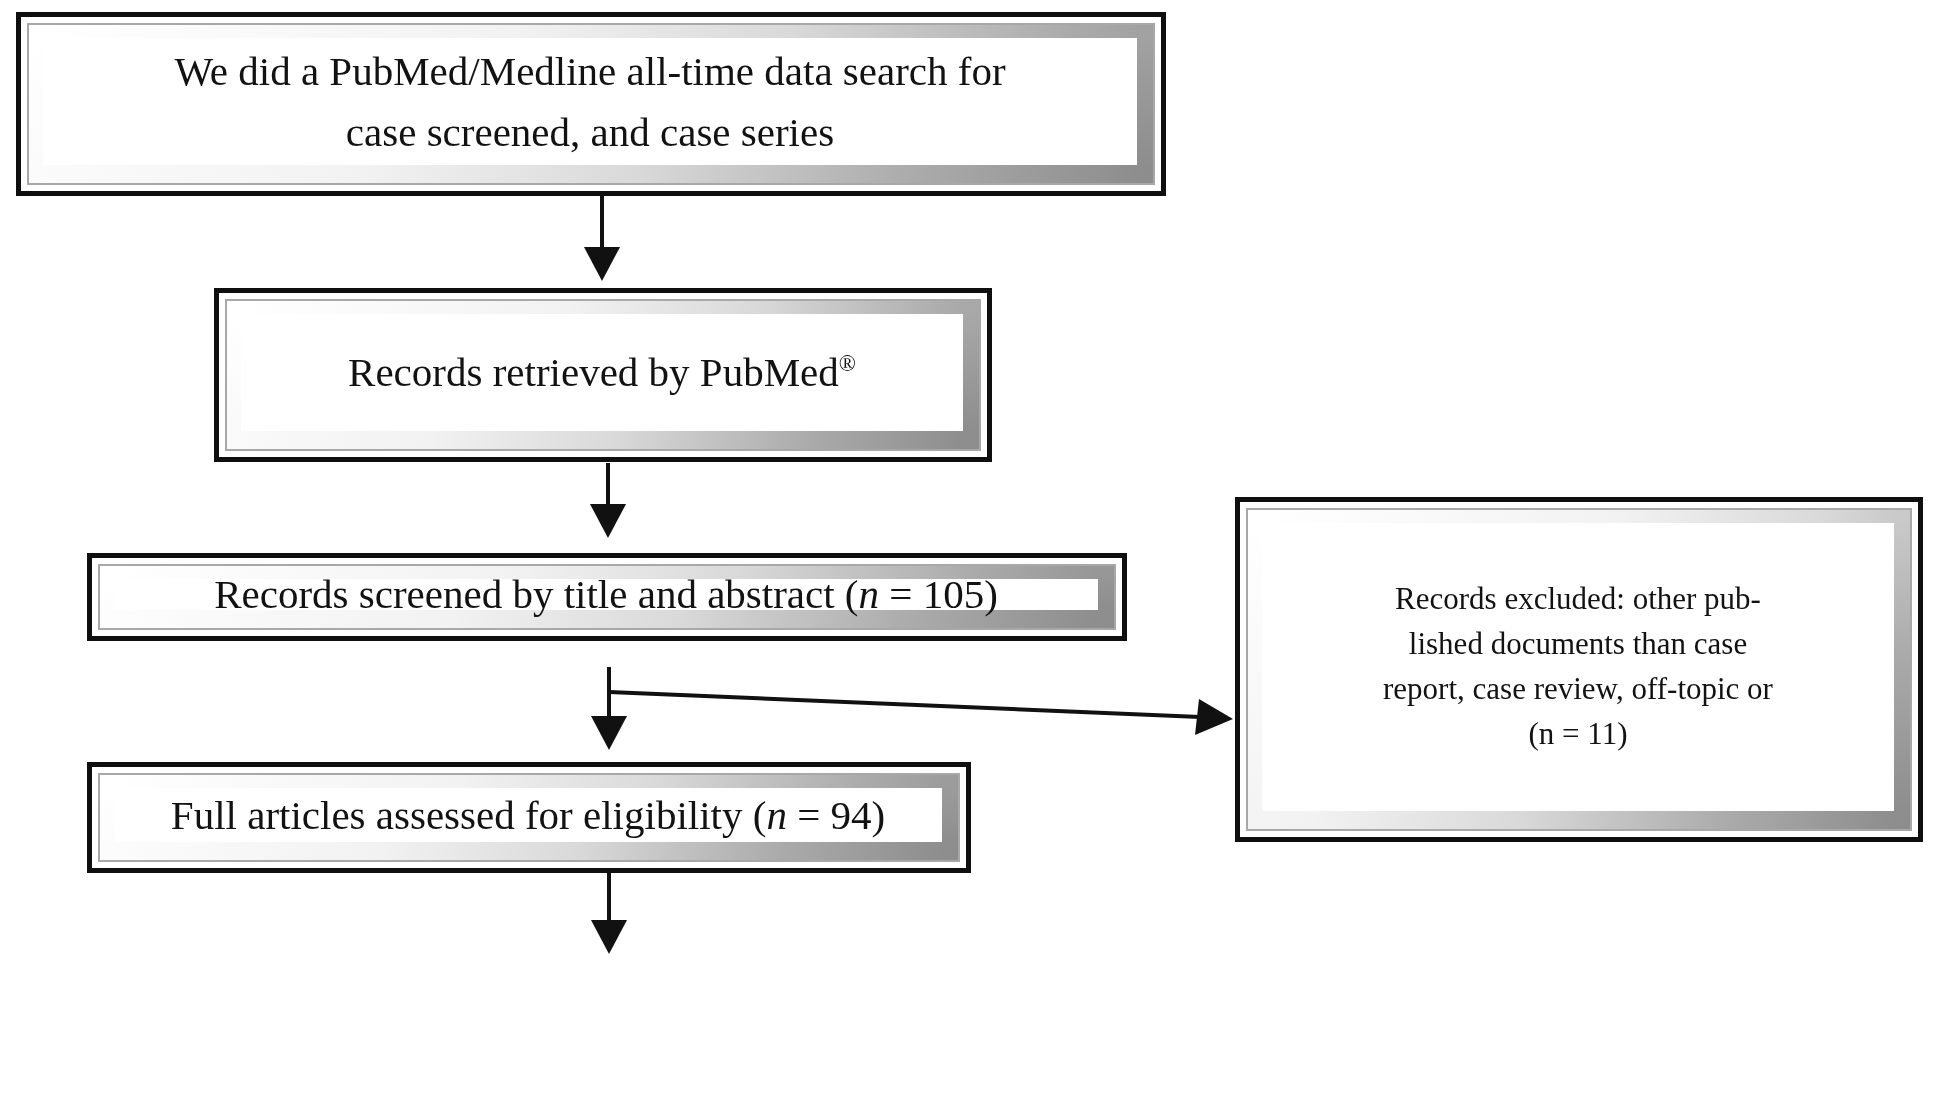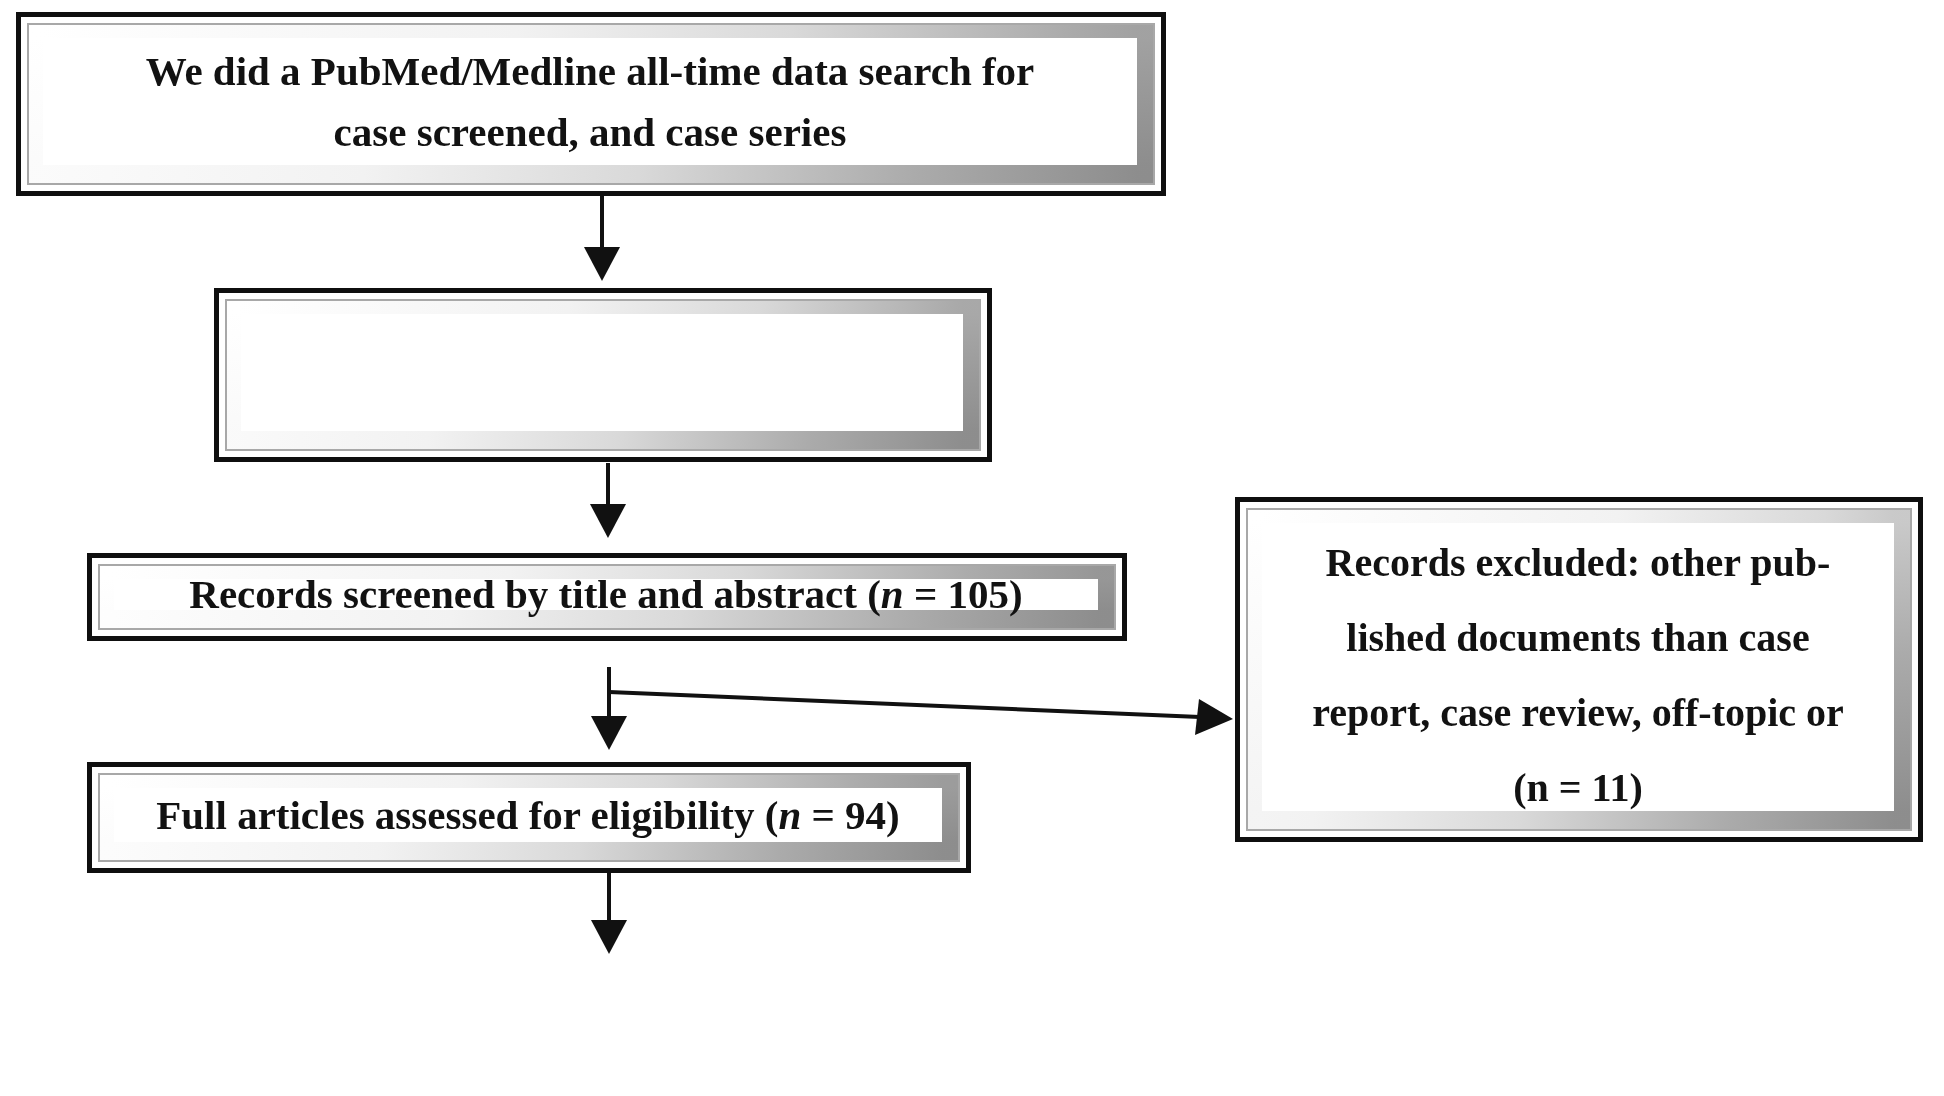--- a/index.html
+++ b/index.html
@@ -36,31 +36,29 @@
     border: 14px solid;
     border-width: 13px 16px 18px 14px;
     border-image: linear-gradient(135deg, #ffffff 0%, #f2f2f2 38%, #d9d9d9 60%, #ababab 82%, #8d8d8d 100%) 1;
     box-shadow: 0 0 0 2px #a8a8a8;
     background: #ffffff;
     display: flex;
     flex-direction: column;
     align-items: center;
     justify-content: center;
     text-align: center;
-    font-weight: bold;
   }
   .line {
     white-space: nowrap;
     font-size: 41px;
     line-height: 1.48;
   }
   .excluded .line {
-    font-size: 40px;
+    font-size: 31px;
     line-height: 1.45;
-    margin-top: 17px;
   }
   .n-italic { font-style: italic; }
   sup.reg {
     font-size: 55%;
     vertical-align: super;
     line-height: 0;
   }
 </style>
 </head>
 <body>
@@ -99,20 +97,21 @@
 
   <div class="flow-box" style="left:16px; top:12px; width:1150px; height:184px;">
     <div class="bevel">
       <div class="line">We did a PubMed/Medline all-time data search for</div>
       <div class="line">case screened, and case series</div>
     </div>
   </div>
 
   <div class="flow-box" style="left:214px; top:288px; width:778px; height:174px;">
     <div class="bevel">
+      <div class="line"><span>Records retrieved by PubMed</span><sup class="reg">®</sup></div>
     </div>
   </div>
 
   <div class="flow-box" style="left:87px; top:553px; width:1040px; height:88px;">
     <div class="bevel">
       <div class="line"><span>Records screened by title and abstract (</span><span class="n-italic">n</span><span> = 105)</span></div>
     </div>
   </div>
 
   <div class="flow-box excluded" style="left:1235px; top:497px; width:688px; height:345px;">

